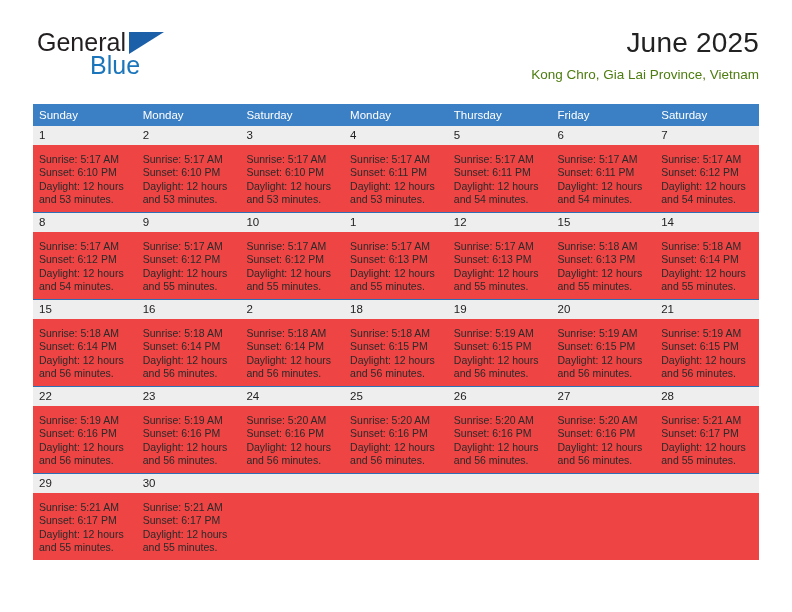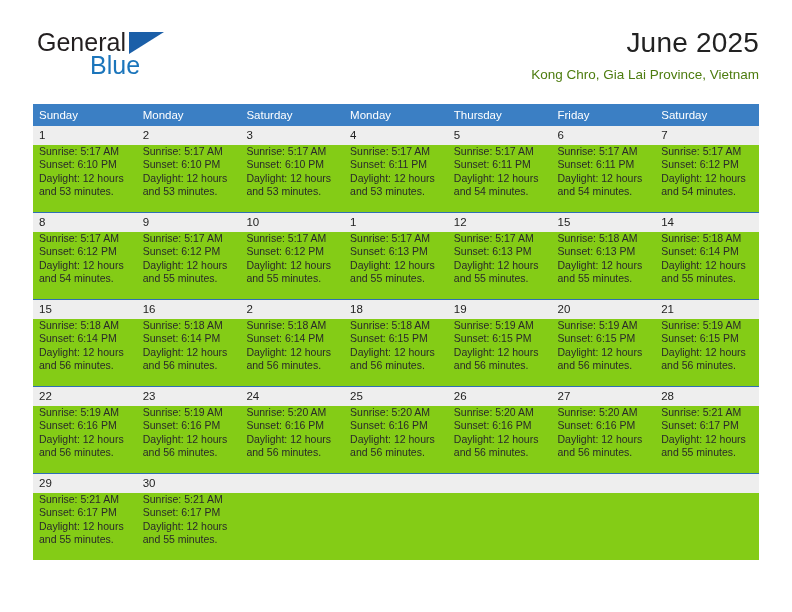--- a/index.html
+++ b/index.html
@@ -122,22 +122,22 @@
     color: #222222;
     padding: 3px 0 3px 6px;
     height: 13px;
     line-height: 13px;
     box-sizing: content-box;
   }
   .daynum.blank {
     color: transparent;
   }
   .cellbody {
-    background: #84cc16;
-    padding: 0 7px 0 6px;
+    background: #ef4444;
+    padding: 8px 7px 0 6px;
     height: 67px;
     box-sizing: border-box;
   }
   .cellbody p {
     margin: 0;
     font-size: 10.5px;
     line-height: 13.4px;
     color: #2a2a2a;
   }
   .cellbody .daylight {

